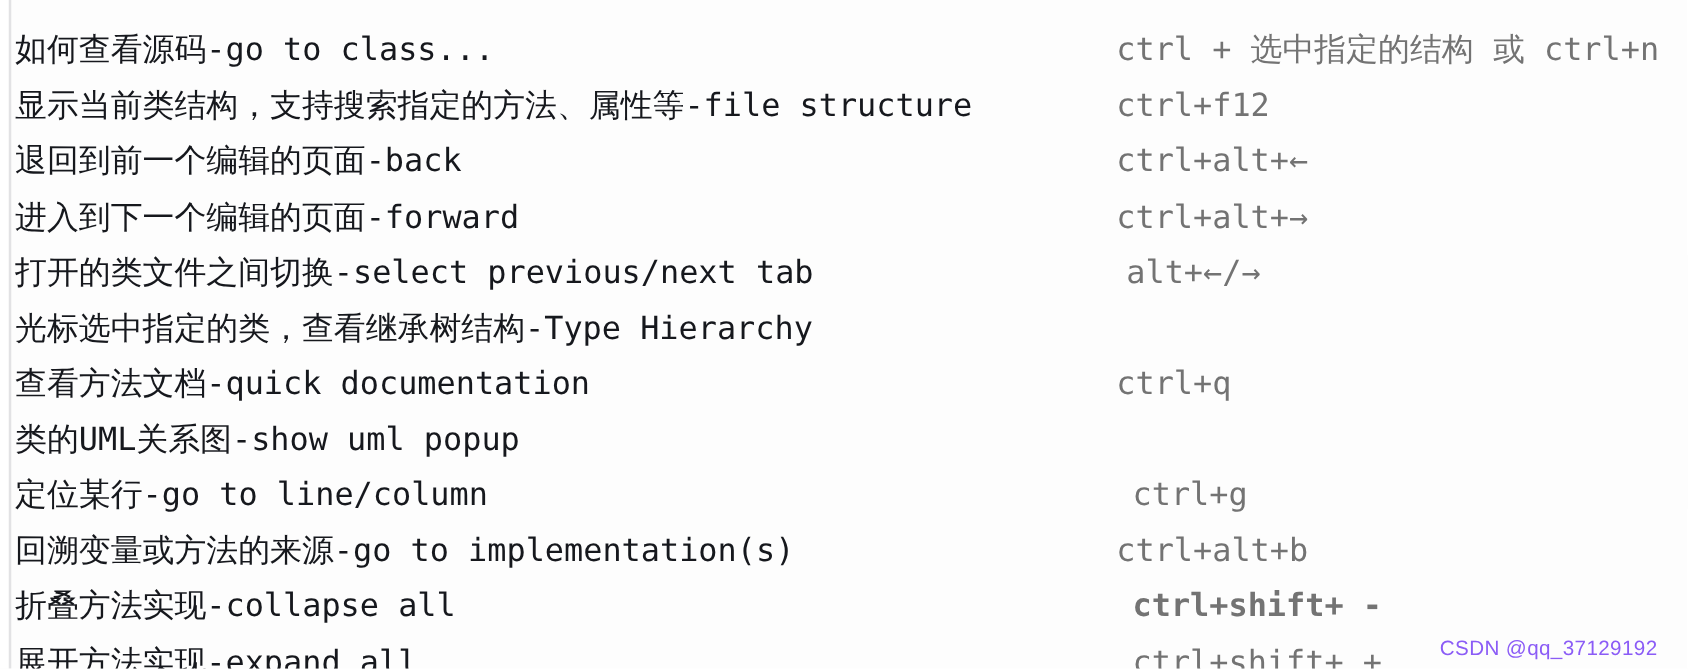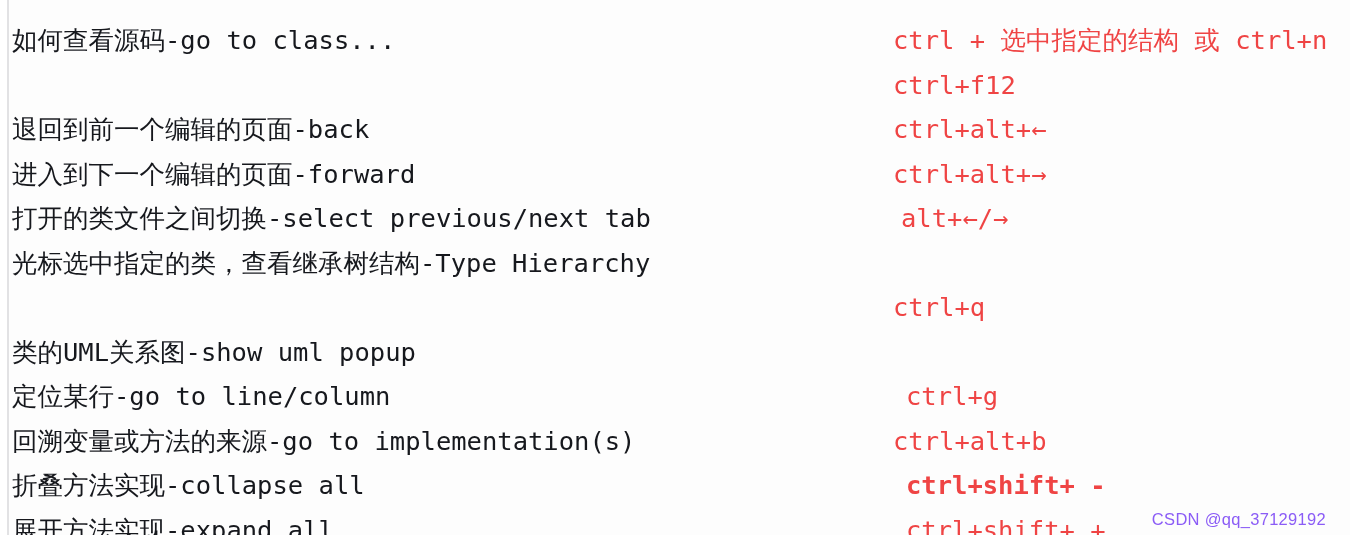--- a/index.html
+++ b/index.html
@@ -58,21 +58,21 @@
     line-height: 44.5px;
     color: #16181d;
     letter-spacing: 0px;
   }
   .keys {
     position: absolute;
     top: 0;
     white-space: pre;
     font-size: 25.5px;
     line-height: 44.5px;
-    color: #ef4444;
+    color: #737373;
   }
   .watermark {
     position: absolute;
     right: 24px;
     bottom: 6px;
     font-family: "Liberation Sans", sans-serif;
     font-size: 16.5px;
     color: #8b5cf6;
     white-space: pre;
     letter-spacing: 0.3px;
@@ -85,38 +85,40 @@
 
   <div class="gutter-fill"></div>
   <div class="gutter-line"></div>
 
   <div class="rows" id="rows">
       <div class="row" style="top: 3px;">
         <span class="desc">如何查看源码-go to class...</span>
         <span class="keys" style="left: 893px;">ctrl + 选中指定的结构 或 ctrl+n</span>
       </div>
       <div class="row" style="top: 47.5px;">
+        <span class="desc">显示当前类结构，支持搜索指定的方法、属性等-file structure</span>
         <span class="keys" style="left: 893px;">ctrl+f12</span>
       </div>
       <div class="row" style="top: 92px;">
         <span class="desc">退回到前一个编辑的页面-back</span>
         <span class="keys" style="left: 893px;">ctrl+alt+←</span>
       </div>
       <div class="row" style="top: 136.5px; text-align: center;">
         <span class="desc">进入到下一个编辑的页面-forward</span>
         <span class="keys" style="left: 893px;">ctrl+alt+→</span>
       </div>
       <div class="row" style="top: 181px;">
         <span class="desc">打开的类文件之间切换-select previous/next tab</span>
         <span class="keys" style="left: 901px;">alt+←/→</span>
       </div>
       <div class="row" style="top: 225.5px;">
         <span class="desc">光标选中指定的类，查看继承树结构-Type Hierarchy</span>
       </div>
       <div class="row" style="top: 270px;">
+        <span class="desc">查看方法文档-quick documentation</span>
         <span class="keys" style="left: 893px;">ctrl+q</span>
       </div>
       <div class="row" style="top: 314.5px;">
         <span class="desc">类的UML关系图-show uml popup</span>
       </div>
       <div class="row" style="top: 359px;">
         <span class="desc">定位某行-go to line/column</span>
         <span class="keys" style="left: 906px;">ctrl+g</span>
       </div>
       <div class="row" style="top: 403.5px;">

